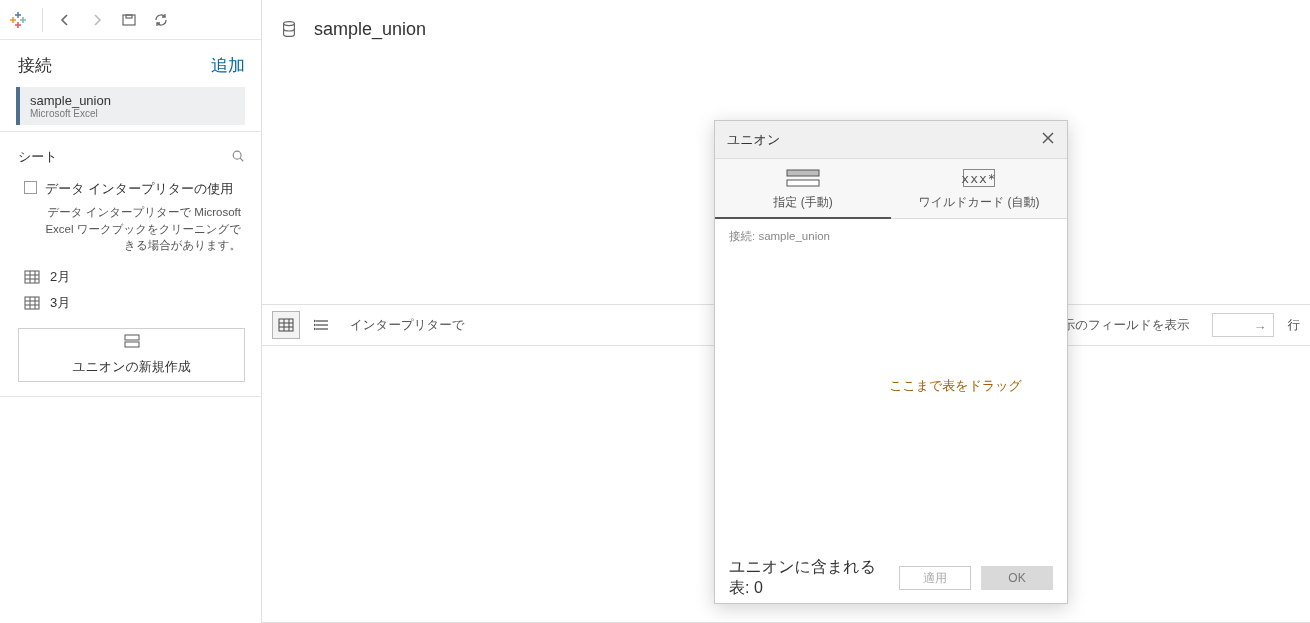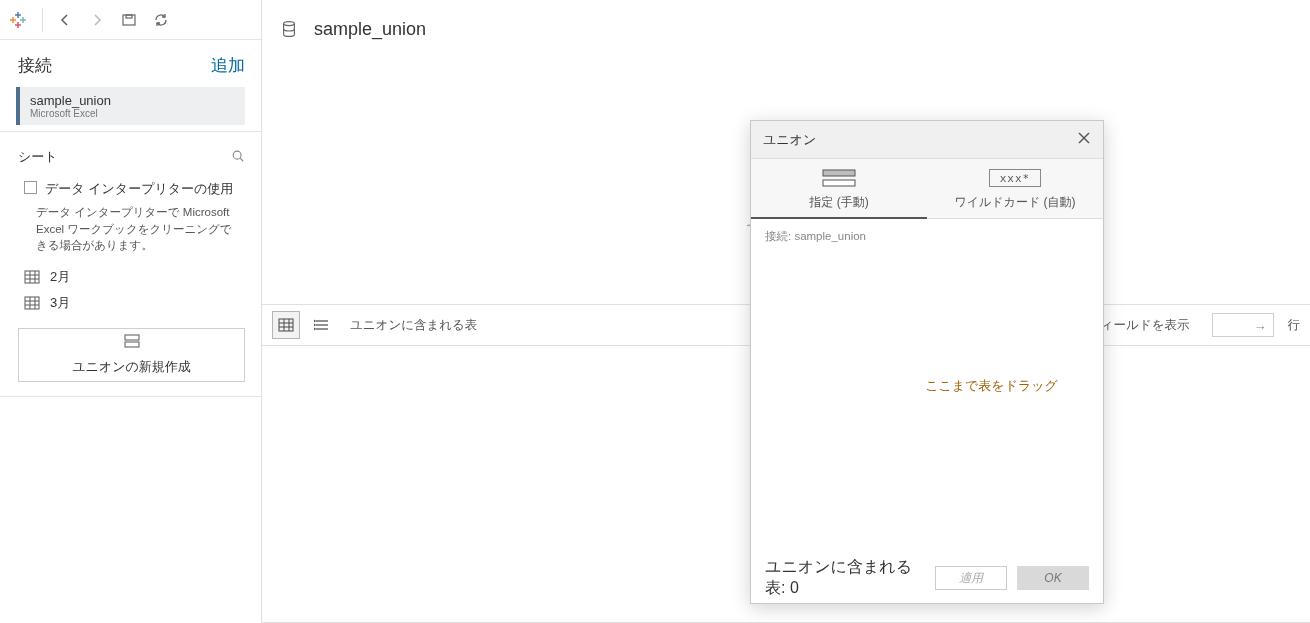--- a/index.html
+++ b/index.html
@@ -41,21 +41,21 @@
   .conn-item .conn-name { font-size:13px; color:#333; }
   .conn-item .conn-type { font-size:10px; color:#777; }
 
   .sheets-hdr {
     display:flex; justify-content:space-between; align-items:center;
     padding: 16px 16px 8px 18px; font-size:13px; border-top:1px solid #e6e6e6;
   }
   .search-icon { color:#888; }
   .interp-row { display:flex; align-items:flex-start; gap:8px; padding: 6px 20px 2px 24px; }
   .checkbox { width:13px; height:13px; border:1px solid #999; background:#fff; flex:0 0 13px; margin-top:1px;}
-  .interp-desc { padding: 4px 20px 10px 36px; font-size:11.5px; color:#555; line-height:1.45; }
+  .interp-desc { padding: 4px 20px 10px 36px; font-size:11.5px; color:#555; line-height:1.45;text-align:right; }
 
   .sheet-row {
     display:flex; align-items:center; gap:10px;
     padding: 4px 16px 4px 24px; cursor:pointer;
   }
   .sheet-icon { width:16px; height:14px; flex:0 0 16px; }
 
   .new-union {
     margin: 12px 16px 0 18px; border:1px solid #cfcfcf;
     display:flex; align-items:center; gap:10px; padding:5px 10px; cursor:pointer;flex-direction:column;
@@ -91,21 +91,21 @@
   .rows-input {
     width:62px; height:24px; border:1px solid #cfcfcf; text-align:right; padding:0 6px;
     display:flex; align-items:center; justify-content:flex-end; color:#888;
   }
   .rows-label { margin-left:6px; color:#555; font-size:12.5px; }
 
   .grid-body { flex:1; border-bottom:1px solid #e0e0e0; height:64px; }
 
   
   .modal {
-    position:absolute; left:488px; top:120px; width:354px; height:484px;
+    position:absolute; left:452px; top:120px; width:354px; height:484px;
     background:#fff; border:1px solid #c8c8c8; box-shadow:0 4px 18px rgba(0,0,0,.18);
     display:flex; flex-direction:column;
   }
   .modal-hdr {
     height:38px; background:#f0f0f0; border-bottom:1px solid #dcdcdc;
     display:flex; align-items:center; justify-content:space-between; padding:0 12px;
     font-size:13px;
   }
   .close-btn { cursor:pointer; color:#555; }
   .modal-tabs {
@@ -125,29 +125,29 @@
   .drop-zone {
     flex:1; display:flex; align-items:center; justify-content:center;
     color:#a16207; font-size:13px;
   }
   .modal-ftr {
     height:50px; display:flex; align-items:center; padding:0 14px; gap:10px;
   }
   .count-label { font-size:16px; color:#333; flex:1; }
   .mbtn {
     min-width:72px; height:24px; display:flex; align-items:center; justify-content:center;
-    font-size:12px; border:1px solid #ccc; cursor:pointer;font-style:italic;
+    font-size:12px; border:1px solid #ccc; cursor:pointer;
   }
   .mbtn.apply { background:#fff; color:#aaa; }
   .mbtn.ok { background:#d9d9d9; color:#777; border-color:#d9d9d9; }
 
   
   .wc-box {
-    width:52px; height:18px; border:1px solid #888; display:flex; align-items:center; justify-content:center;
-    font-size:11px; letter-spacing:1px; color:#555; font-family:monospace;
+    width:32px; height:18px; border:1px solid #888; display:flex; align-items:center; justify-content:center;
+    font-size:13px; letter-spacing:1px; color:#555; font-family:monospace;
   }
 </style>
 </head>
 <body>
 
 <div class="app">
 
   <div class="sidebar">
     <div class="toolbar">
       <div class="logo">
@@ -274,21 +274,21 @@
       <div class="view-btn">
         <svg width="16" height="14" viewBox="0 0 16 14" fill="none" stroke="#555" stroke-width="1.3">
             <line x1="2" y1="3" x2="14" y2="3"></line>
             <line x1="2" y1="7" x2="14" y2="7"></line>
             <line x1="2" y1="11" x2="14" y2="11"></line>
             <circle cx="0.5" cy="3" r="0.5" fill="#555"></circle>
             <circle cx="0.5" cy="7" r="0.5" fill="#555"></circle>
             <circle cx="0.5" cy="11" r="0.5" fill="#555"></circle>
           </svg>
       </div>
-      <span class="sort-label">ユニオンに含まれる表</span>
+      <span class="sort-label">インタープリターで</span>
       <div class="spacer"></div>
       <label class="chk-row">
         <div class="checkbox"></div>
         <span>別名を表示</span>
       </label>
       <label class="chk-row">
         <div class="checkbox"></div>
         <span>非表示のフィールドを表示</span>
       </label>
       <div class="rows-input">

